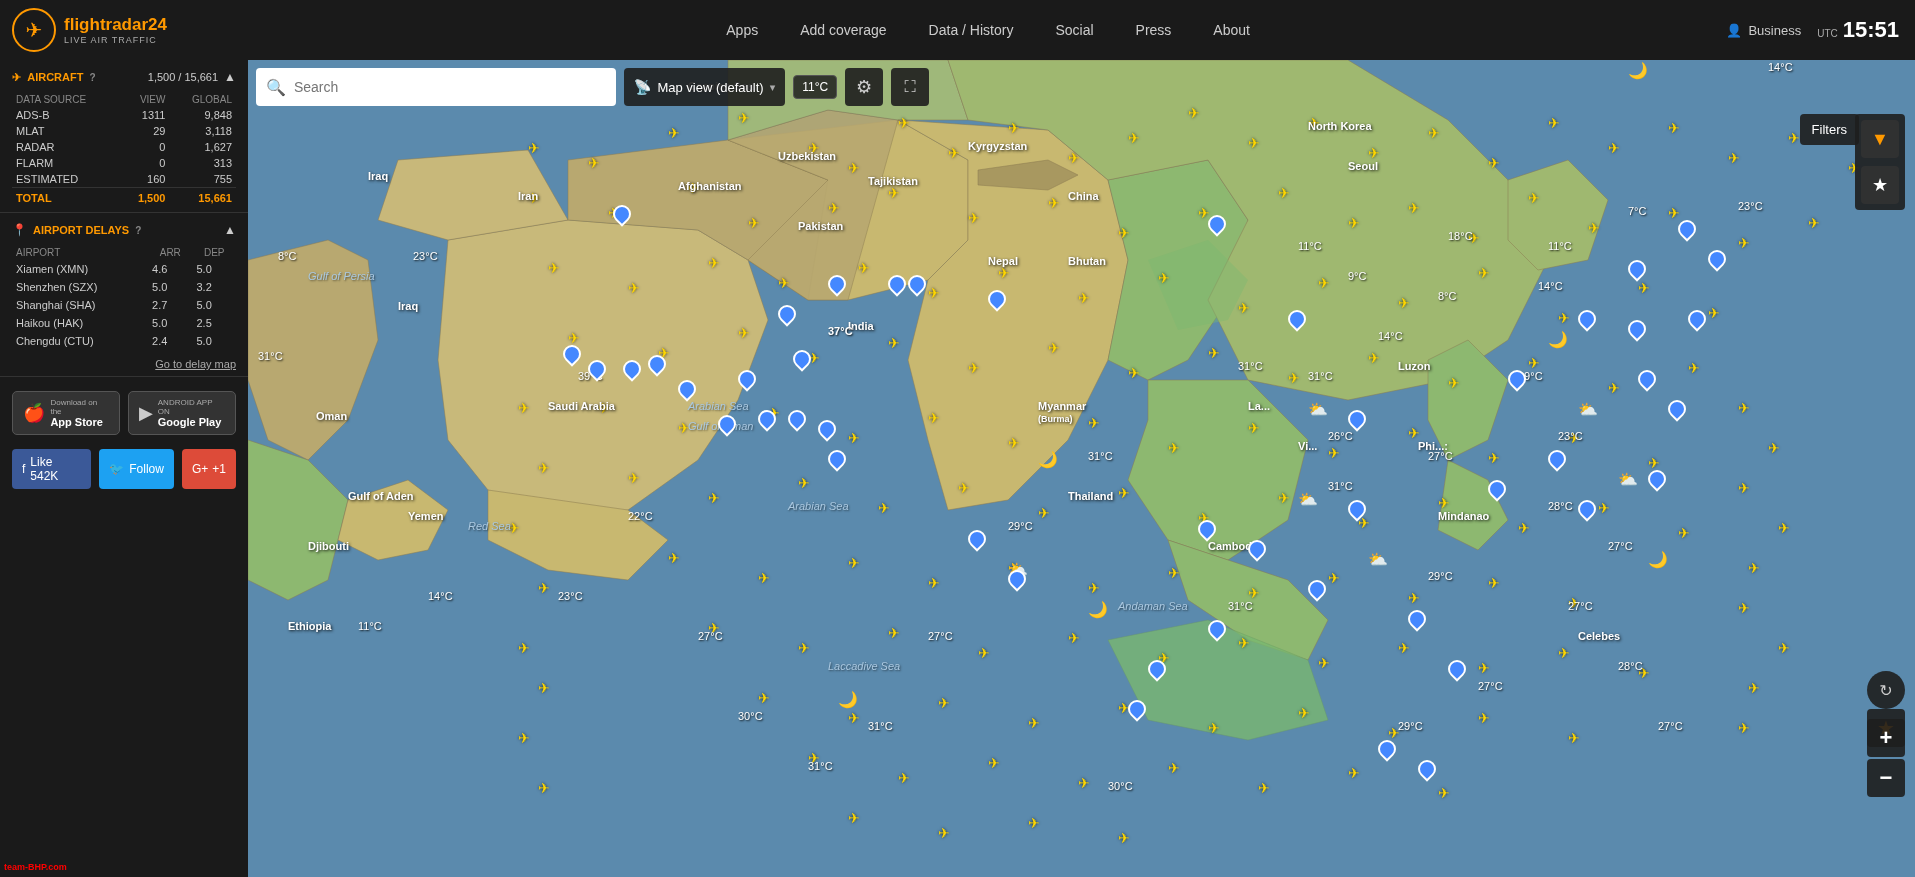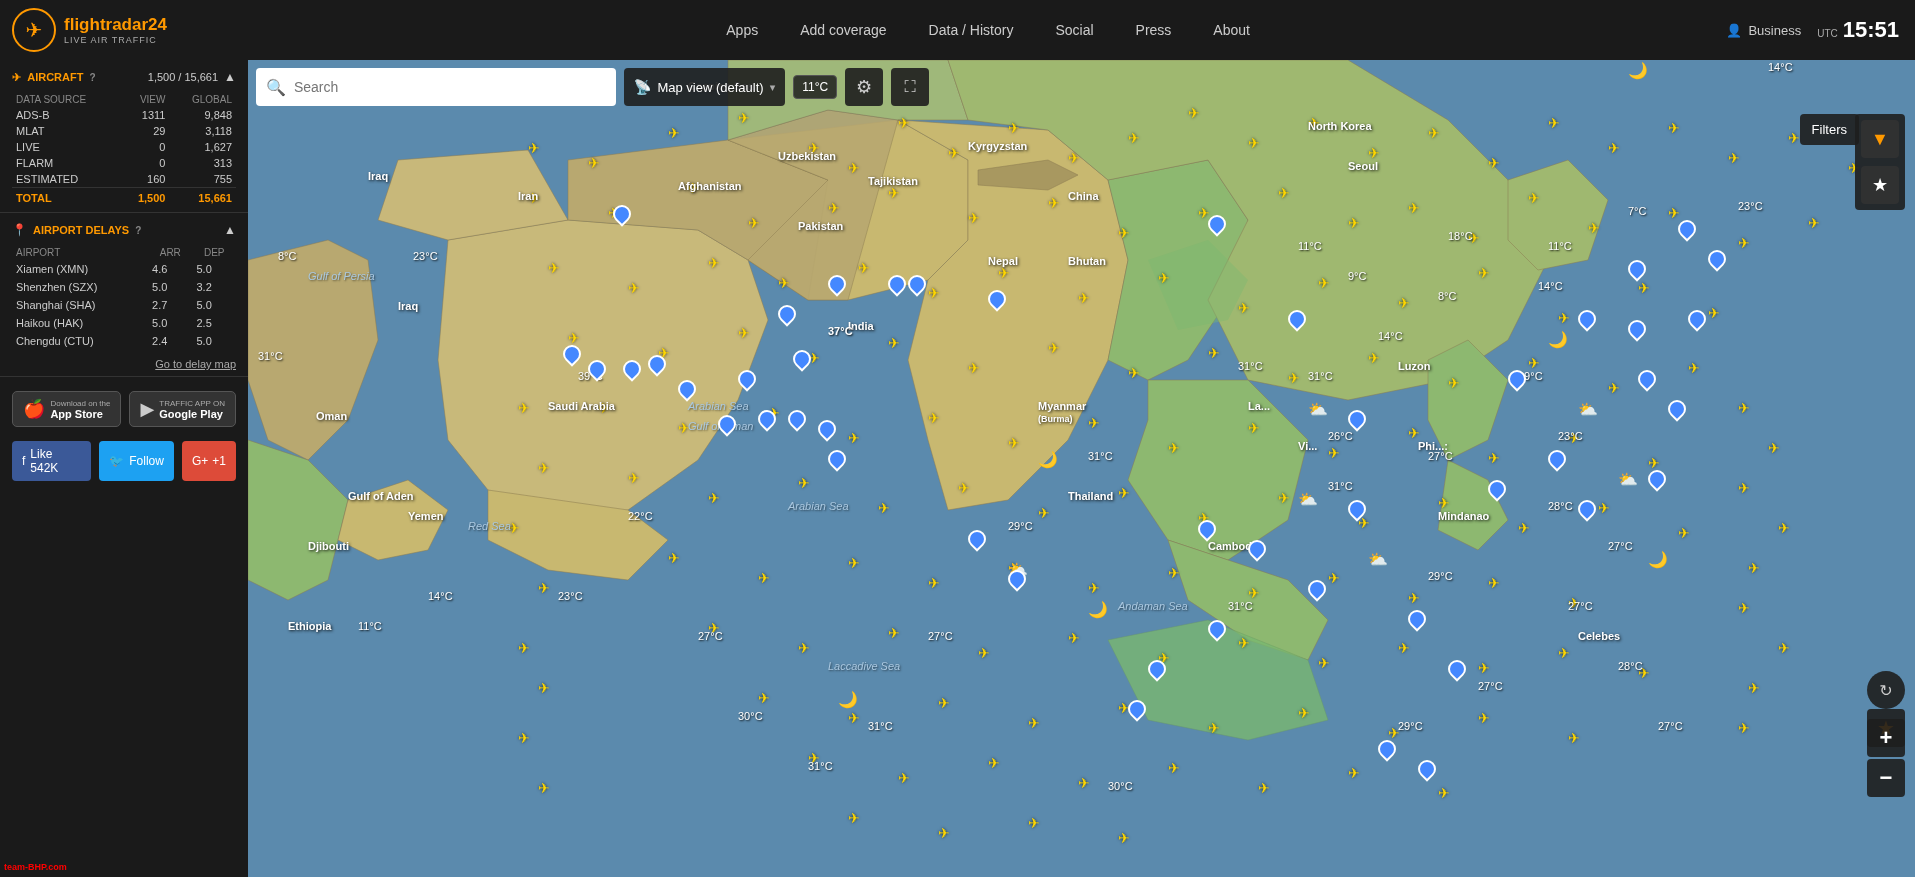--- a/index.html
+++ b/index.html
@@ -285,21 +285,21 @@
           <td>ADS-B</td>
           <td>1311</td>
           <td>9,848</td>
         </tr>
         <tr>
           <td>MLAT</td>
           <td>29</td>
           <td>3,118</td>
         </tr>
         <tr>
-          <td>LIVE</td>
+          <td>RADAR</td>
           <td>0</td>
           <td>1,627</td>
         </tr>
         <tr>
           <td>FLARM</td>
           <td>0</td>
           <td>313</td>
         </tr>
         <tr>
           <td>ESTIMATED</td>
@@ -367,21 +367,21 @@
     <div class="store-btn">
       <span class="store-icon">🍎</span>
       <div class="store-text">
         <span class="store-sub">Download on the</span>
         <span class="store-name">App Store</span>
       </div>
     </div>
     <div class="store-btn">
       <span class="store-icon">▶</span>
       <div class="store-text">
-        <span class="store-sub">TRAFFIC APP ON</span>
+        <span class="store-sub">ANDROID APP ON</span>
         <span class="store-name">Google Play</span>
       </div>
     </div>
   </div>
 
   <div id="social-row">
     <div class="fb-btn">
       <span>f</span>
       <span>Like 542K</span>
     </div>

